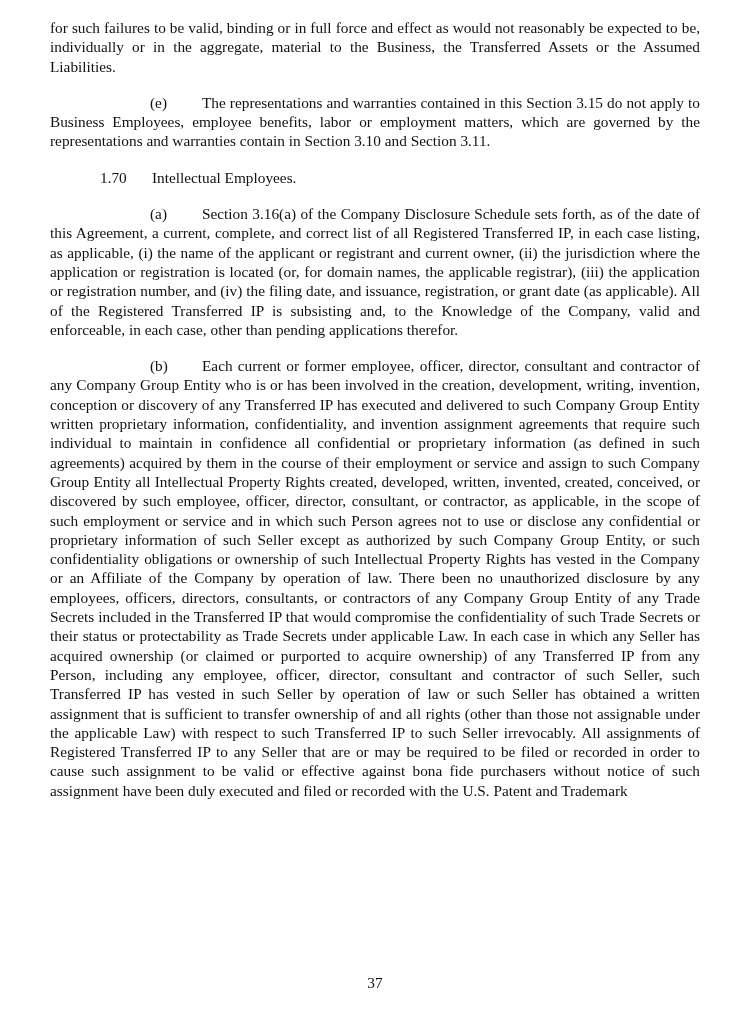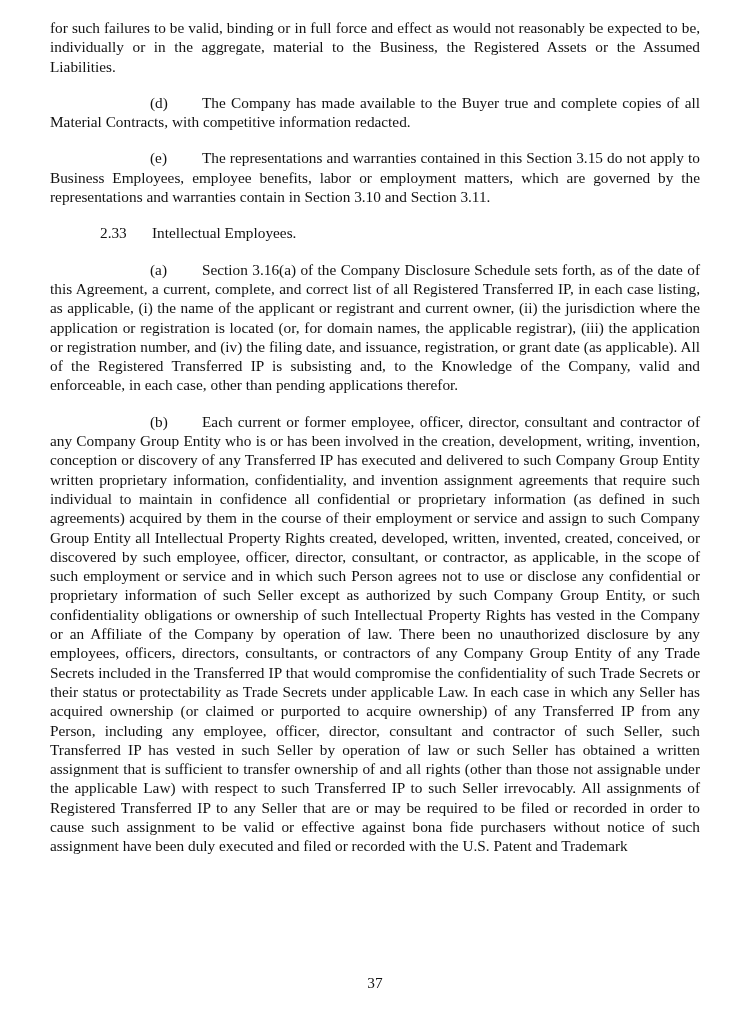--- a/index.html
+++ b/index.html
@@ -17,26 +17,25 @@
   .heading .num { display: inline-block; width: 52px; }
   .footer {
     position: absolute; left: 0; width: 750px; top: 974px; text-align: center;
     font-family: "Liberation Serif", serif; font-size: 15.3px; color: #111111;
   }
 </style>
 </head>
 <body>
 
 <div class="page">
-  <p>for such failures to be valid, binding or in full force and effect as would not reasonably be expected to be, individually or in the aggregate, material to the Business, the Registered Assets or the Assumed Liabilities.</p>
+  <p>for such failures to be valid, binding or in full force and effect as would not reasonably be expected to be, individually or in the aggregate, material to the Business, the Transferred Assets or the Assumed Liabilities.</p>
 
-  <p class="indent"><span class="marker">(d)</span><span>The Company has made available to the Buyer true and complete copies of all Material Contracts, with competitive information redacted.</span></p>
 
   <p class="indent"><span class="marker">(e)</span><span>The representations and warranties contained in this </span><span class="u">Section 3.15</span><span> do not apply to Business Employees, employee benefits, labor or employment matters, which are governed by the representations and warranties contain in </span><span class="u">Section 3.10</span><span> and </span><span class="u">Section 3.11</span><span>.</span></p>
 
-  <p class="heading"><span class="num">2.33</span><span class="u">Intellectual Employees</span><span>.</span></p>
+  <p class="heading"><span class="num">1.70</span><span class="u">Intellectual Employees</span><span>.</span></p>
 
   <p class="indent"><span class="marker">(a)</span><span class="u">Section 3.16(a)</span><span> of the Company Disclosure Schedule sets forth, as of the date of this Agreement, a current, complete, and correct list of all Registered Transferred IP, in each case listing, as applicable, (i) the name of the applicant or registrant and current owner, (ii) the jurisdiction where the application or registration is located (or, for domain names, the applicable registrar), (iii) the application or registration number, and (iv) the filing date, and issuance, registration, or grant date (as applicable). All of the Registered Transferred IP is subsisting and, to the Knowledge of the Company, valid and enforceable, in each case, other than pending applications therefor.</span></p>
 
   <p class="indent"><span class="marker">(b)</span><span>Each current or former employee, officer, director, consultant and contractor of any Company Group Entity who is or has been involved in the creation, development, writing, invention, conception or discovery of any Transferred IP has executed and delivered to such Company Group Entity written proprietary information, confidentiality, and invention assignment agreements that require such individual to maintain in confidence all confidential or proprietary information (as defined in such agreements) acquired by them in the course of their employment or service and assign to such Company Group Entity all Intellectual Property Rights created, developed, written, invented, created, conceived, or discovered by such employee, officer, director, consultant, or contractor, as applicable, in the scope of such employment or service and in which such Person agrees not to use or disclose any confidential or proprietary information of such Seller except as authorized by such Company Group Entity, or such confidentiality obligations or ownership of such Intellectual Property Rights has vested in the Company or an Affiliate of the Company by operation of law.  There been no unauthorized disclosure by any employees, officers, directors, consultants, or contractors of any Company Group Entity of any Trade Secrets included in the Transferred IP that would compromise the confidentiality of such Trade Secrets or their status or protectability as Trade Secrets under applicable Law.  In each case in which any Seller has acquired ownership (or claimed or purported to acquire ownership) of any Transferred IP from any Person, including any employee, officer, director, consultant and contractor of such Seller, such Transferred IP has vested in such Seller by operation of law or such Seller has obtained a written assignment that is sufficient to transfer ownership of and all rights (other than those not assignable under the applicable Law) with respect to such Transferred IP to such Seller irrevocably.  All assignments of Registered Transferred IP to any Seller that are or may be required to be filed or recorded in order to cause such assignment to be valid or effective against bona fide purchasers without notice of such assignment have been duly executed and filed or recorded with the U.S. Patent and Trademark</span></p>
 </div>
 
 <div class="footer">37</div>
 
 </body></html>

